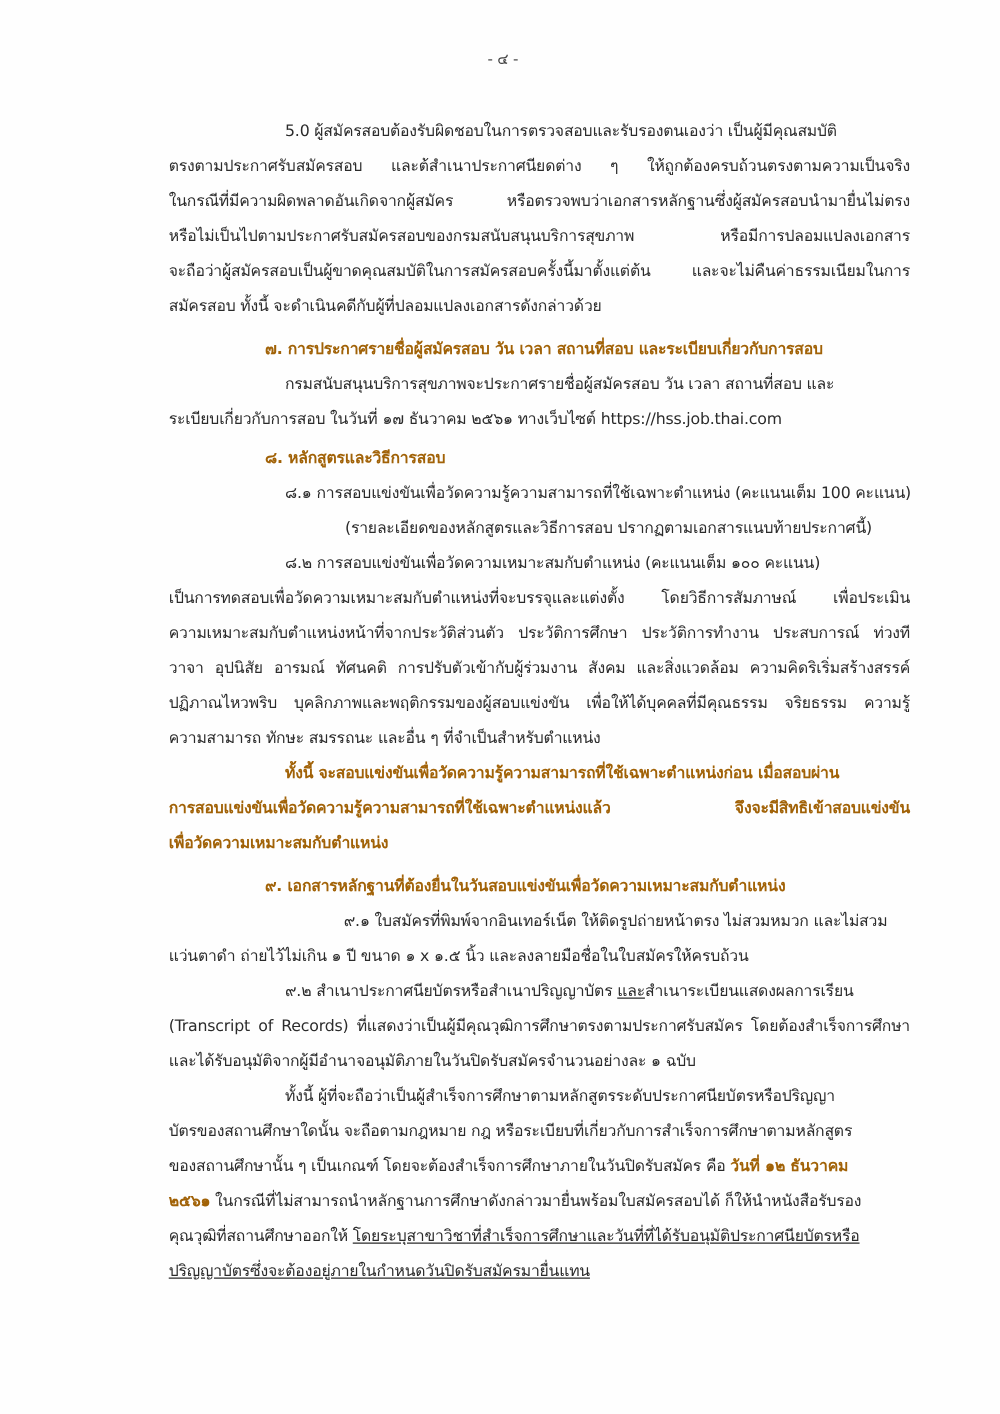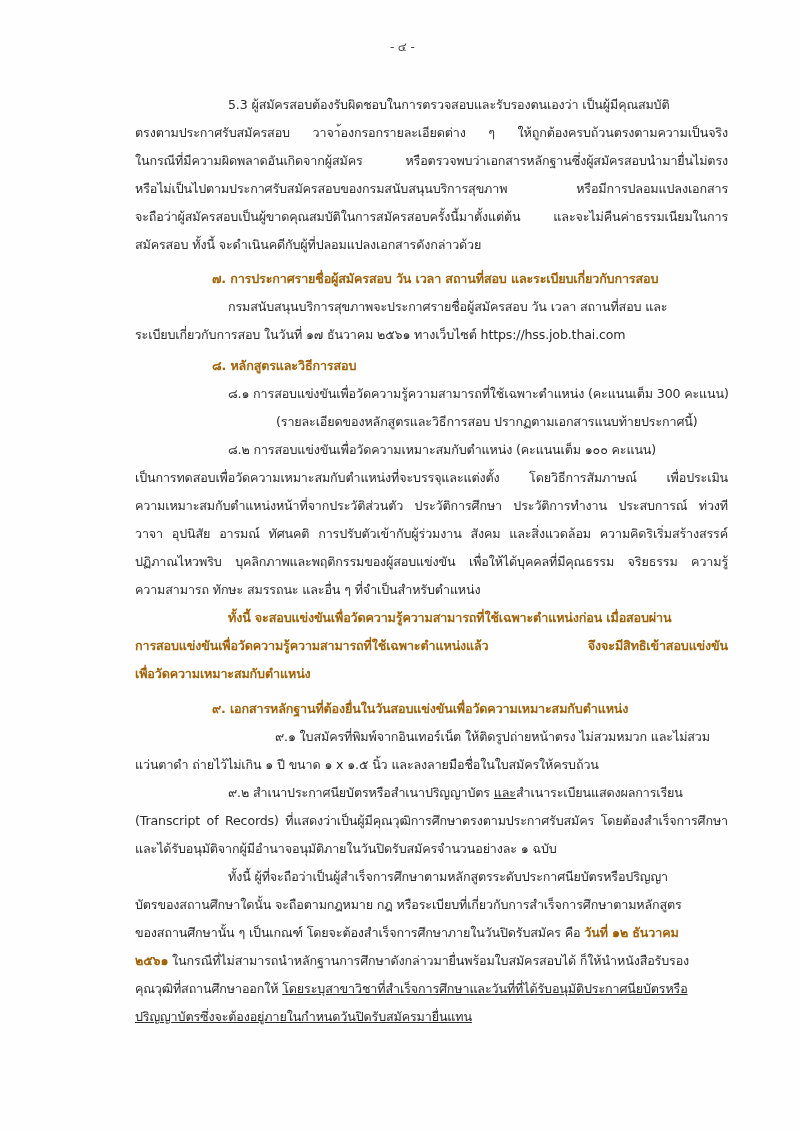--- a/index.html
+++ b/index.html
@@ -19,37 +19,37 @@
     .justify { width: 593px; text-align: justify; text-align-last: justify; }
   </style>
 </head>
 <body>
 
 <div class="page">
 
   <div class="ln pageno" style="left:390px; top:38px;">- ๔ -</div>
 
   <div>
-    <div class="ln" style="left:228px; top:96px;">5.3 ผู้สมัครสอบต้องรับผิดชอบในการตรวจสอบและรับรองตนเองว่า เป็นผู้มีคุณสมบัติ</div>
-    <div class="ln justify" style="left:135px; top:124px;">ตรงตามประกาศรับสมัครสอบ วาจา้องกรอกรายละเอียดต่าง ๆ ให้ถูกต้องครบถ้วนตรงตามความเป็นจริง</div>
+    <div class="ln" style="left:228px; top:96px;">5.0 ผู้สมัครสอบต้องรับผิดชอบในการตรวจสอบและรับรองตนเองว่า เป็นผู้มีคุณสมบัติ</div>
+    <div class="ln justify" style="left:135px; top:124px;">ตรงตามประกาศรับสมัครสอบ และต้สำเนาประกาศนียดต่าง ๆ ให้ถูกต้องครบถ้วนตรงตามความเป็นจริง</div>
     <div class="ln justify" style="left:135px; top:152px;">ในกรณีที่มีความผิดพลาดอันเกิดจากผู้สมัคร หรือตรวจพบว่าเอกสารหลักฐานซึ่งผู้สมัครสอบนำมายื่นไม่ตรง</div>
     <div class="ln justify" style="left:135px; top:180px;">หรือไม่เป็นไปตามประกาศรับสมัครสอบของกรมสนับสนุนบริการสุขภาพ หรือมีการปลอมแปลงเอกสาร</div>
     <div class="ln justify" style="left:135px; top:208px;">จะถือว่าผู้สมัครสอบเป็นผู้ขาดคุณสมบัติในการสมัครสอบครั้งนี้มาตั้งแต่ต้น และจะไม่คืนค่าธรรมเนียมในการ</div>
     <div class="ln" style="left:135px; top:236px;">สมัครสอบ ทั้งนี้ จะดำเนินคดีกับผู้ที่ปลอมแปลงเอกสารดังกล่าวด้วย</div>
   </div>
 
   <div>
     <div class="ln b" style="left:212px; top:270px;">๗. การประกาศรายชื่อผู้สมัครสอบ วัน เวลา สถานที่สอบ และระเบียบเกี่ยวกับการสอบ</div>
     <div class="ln" style="left:228px; top:298px;">กรมสนับสนุนบริการสุขภาพจะประกาศรายชื่อผู้สมัครสอบ วัน เวลา สถานที่สอบ และ</div>
     <div class="ln" style="left:135px; top:326px;">ระเบียบเกี่ยวกับการสอบ ในวันที่ ๑๗ ธันวาคม ๒๕๖๑ ทางเว็บไซต์ https://hss.job.thai.com</div>
   </div>
 
   <div>
     <div class="ln b" style="left:212px; top:357px;">๘. หลักสูตรและวิธีการสอบ</div>
-    <div class="ln" style="left:228px; top:385px;">๘.๑ การสอบแข่งขันเพื่อวัดความรู้ความสามารถที่ใช้เฉพาะตำแหน่ง (คะแนนเต็ม 300 คะแนน)</div>
+    <div class="ln" style="left:228px; top:385px;">๘.๑ การสอบแข่งขันเพื่อวัดความรู้ความสามารถที่ใช้เฉพาะตำแหน่ง (คะแนนเต็ม 100 คะแนน)</div>
     <div class="ln" style="left:244px; top:413px;margin-left:32px;">(รายละเอียดของหลักสูตรและวิธีการสอบ ปรากฏตามเอกสารแนบท้ายประกาศนี้)</div>
     <div class="ln" style="left:228px; top:441px;">๘.๒ การสอบแข่งขันเพื่อวัดความเหมาะสมกับตำแหน่ง (คะแนนเต็ม ๑๐๐ คะแนน)</div>
     <div class="ln justify" style="left:135px; top:469px;">เป็นการทดสอบเพื่อวัดความเหมาะสมกับตำแหน่งที่จะบรรจุและแต่งตั้ง โดยวิธีการสัมภาษณ์ เพื่อประเมิน</div>
     <div class="ln justify" style="left:135px; top:497px;">ความเหมาะสมกับตำแหน่งหน้าที่จากประวัติส่วนตัว ประวัติการศึกษา ประวัติการทำงาน ประสบการณ์ ท่วงที</div>
     <div class="ln justify" style="left:135px; top:525px;">วาจา อุปนิสัย อารมณ์ ทัศนคติ การปรับตัวเข้ากับผู้ร่วมงาน สังคม และสิ่งแวดล้อม ความคิดริเริ่มสร้างสรรค์</div>
     <div class="ln justify" style="left:135px; top:553px;">ปฏิภาณไหวพริบ บุคลิกภาพและพฤติกรรมของผู้สอบแข่งขัน เพื่อให้ได้บุคคลที่มีคุณธรรม จริยธรรม ความรู้</div>
     <div class="ln" style="left:135px; top:581px;">ความสามารถ ทักษะ สมรรถนะ และอื่น ๆ ที่จำเป็นสำหรับตำแหน่ง</div>
     <div class="ln b" style="left:228px; top:609px;">ทั้งนี้ จะสอบแข่งขันเพื่อวัดความรู้ความสามารถที่ใช้เฉพาะตำแหน่งก่อน เมื่อสอบผ่าน</div>
     <div class="ln b justify" style="left:135px; top:637px;">การสอบแข่งขันเพื่อวัดความรู้ความสามารถที่ใช้เฉพาะตำแหน่งแล้ว จึงจะมีสิทธิเข้าสอบแข่งขัน</div>
     <div class="ln b" style="left:135px; top:665px;text-align:right;">เพื่อวัดความเหมาะสมกับตำแหน่ง</div>

